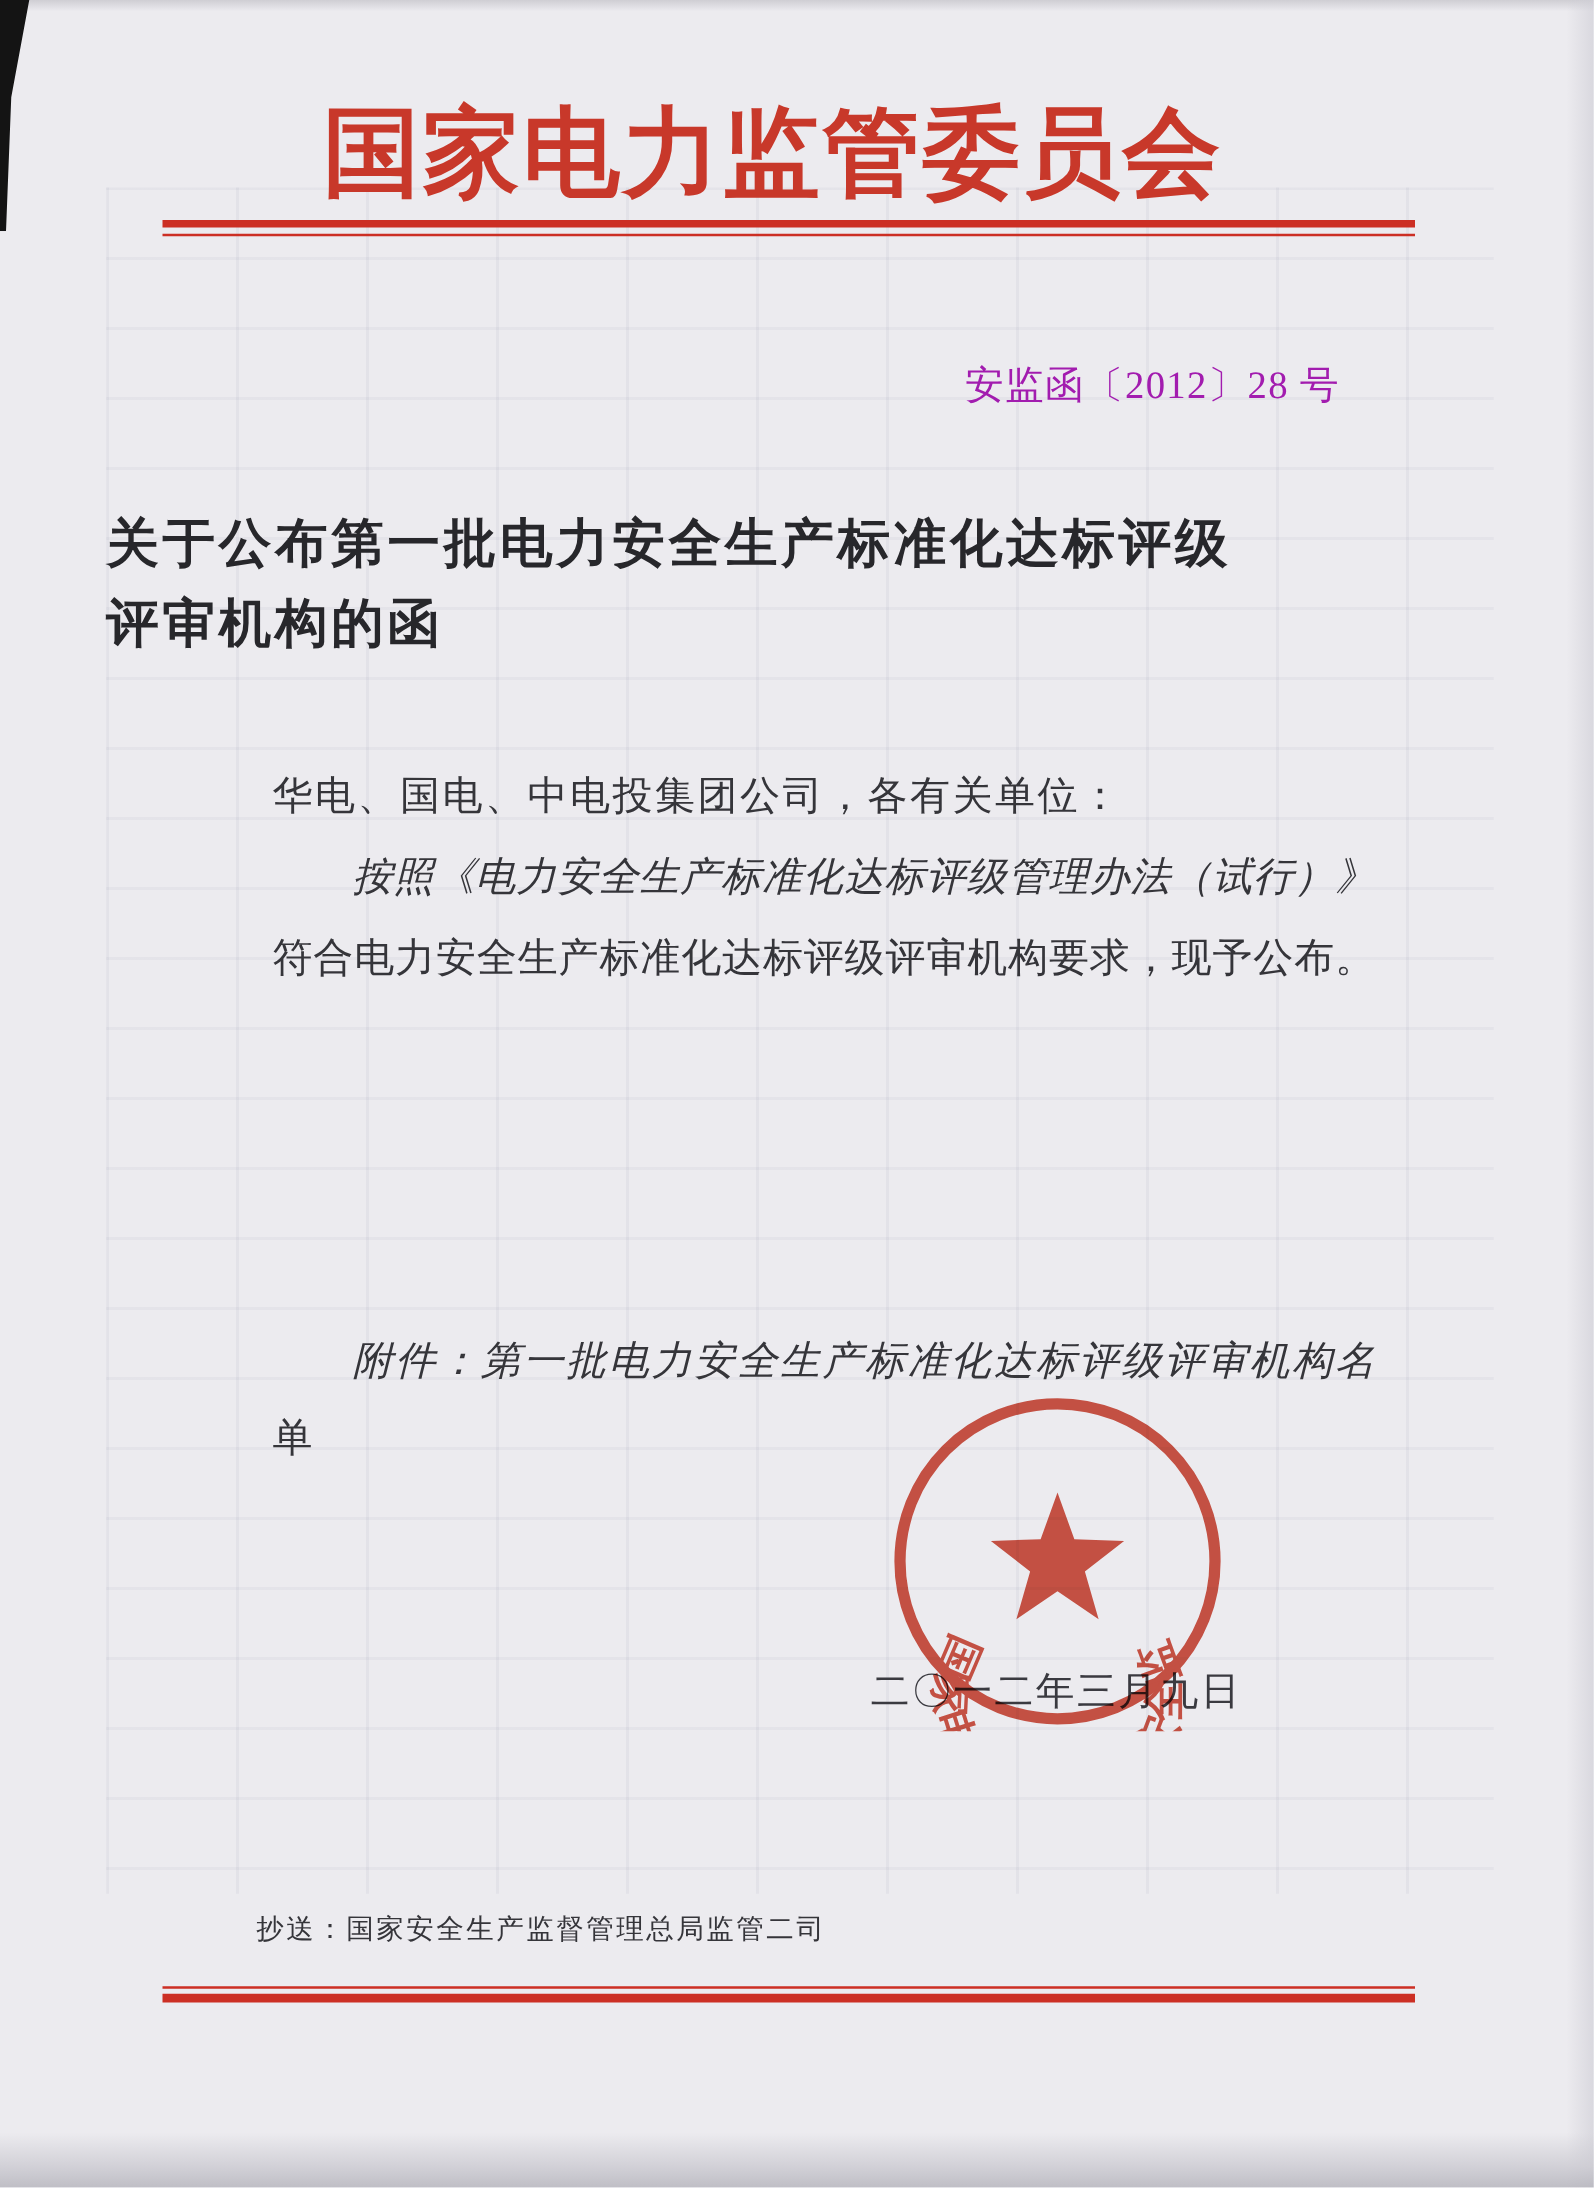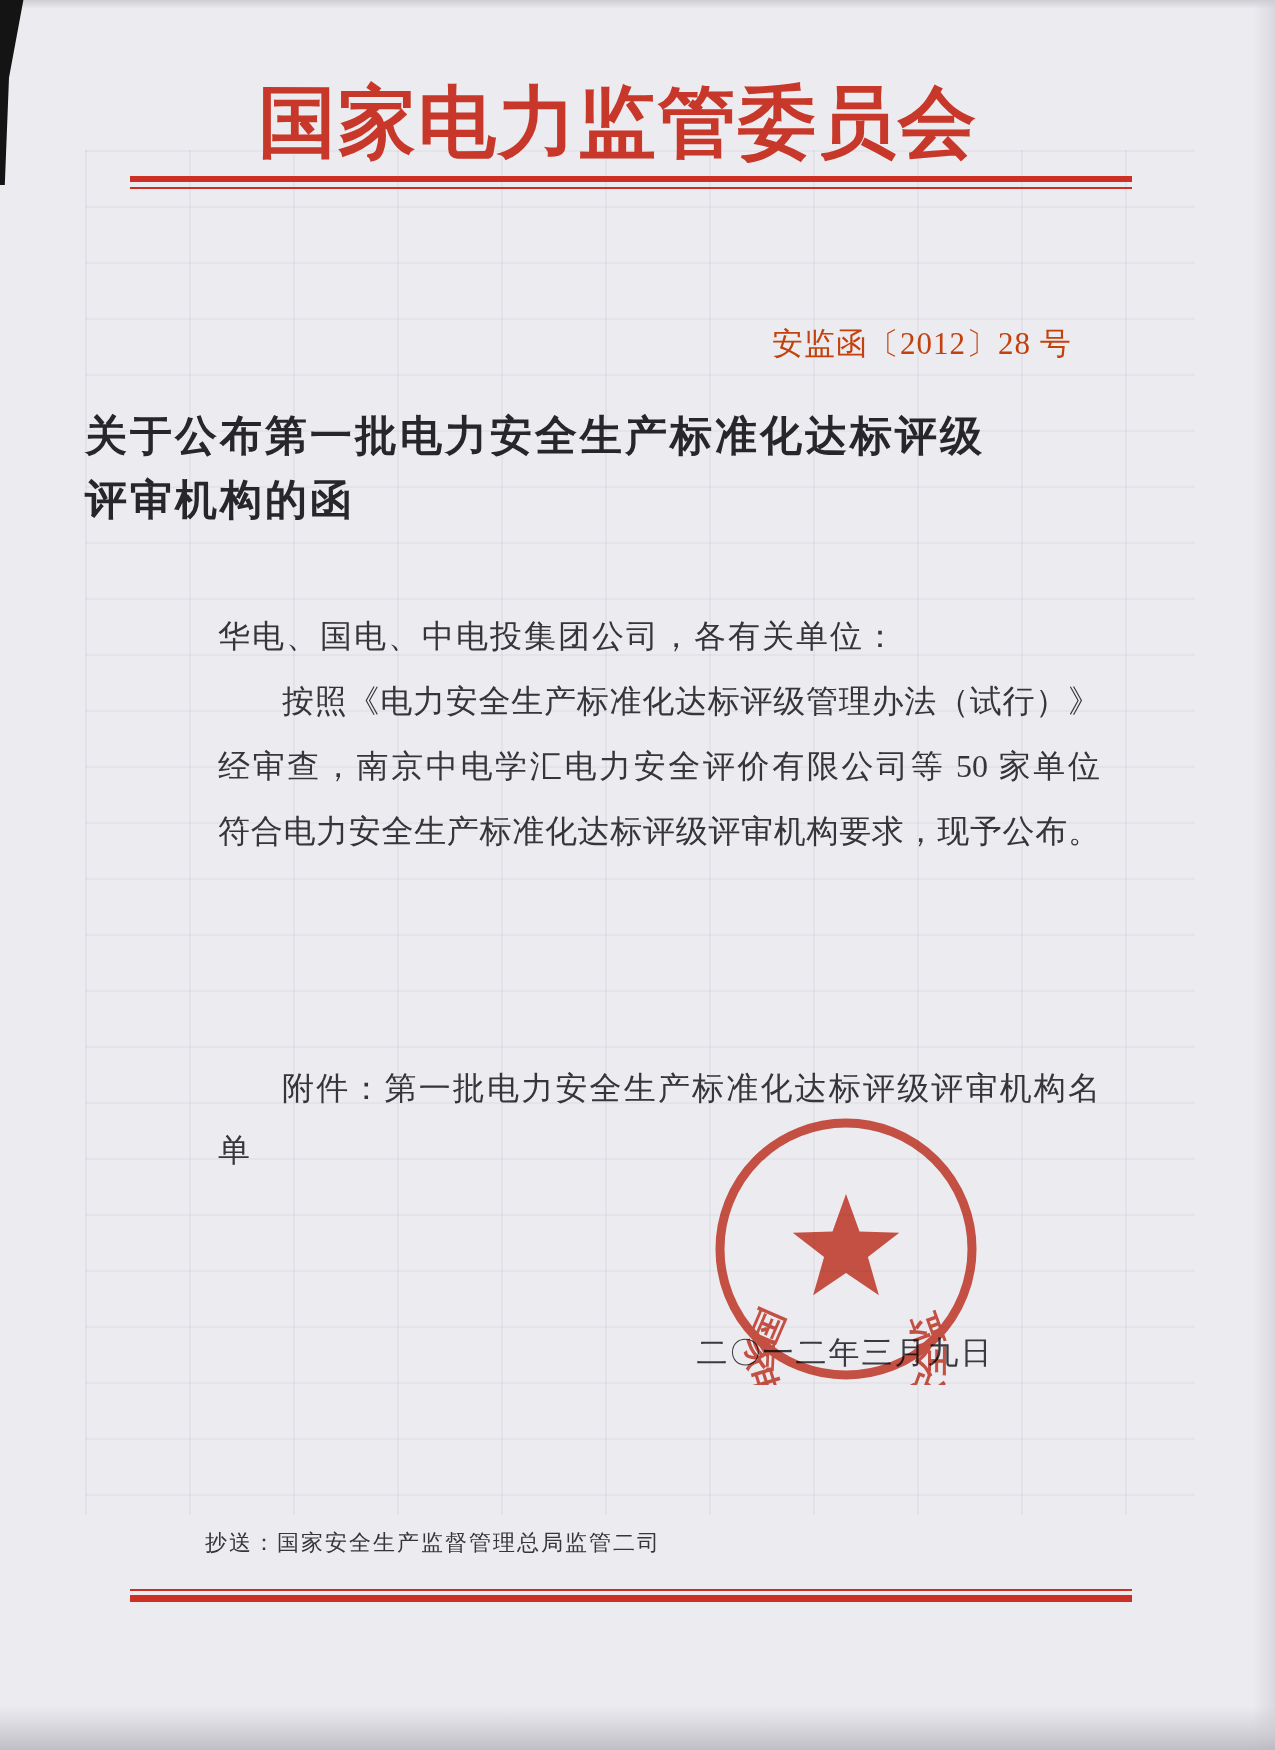--- a/index.html
+++ b/index.html
@@ -36,39 +36,39 @@
   .org-name{
     position:absolute;top:76px;left:0;width:1180px;text-align:center;
     font-size:78px;font-weight:700;letter-spacing:2px;color:var(--header-red);
     line-height:94px;white-space:nowrap;margin-left:28px;
   }
   .rule{position:absolute;left:130px;width:1002px;background:var(--rule-red);}
   .rule-a{top:176px;height:6px;}
   .rule-b{top:187px;height:2px;}
   .doc-number{
     position:absolute;top:287px;left:772px;font-size:31px;letter-spacing:1px;
-    color:#c2410c;white-space:nowrap;margin-top:36px;
+    color:#a21caf;white-space:nowrap;
   }
   
   .title-block{
     position:absolute;top:404px;left:85px;width:1125px;text-align:left;
     font-size:42px;font-weight:700;color:#27272b;line-height:64px;letter-spacing:3px;
   }
   
   .body-block{
     position:absolute;left:218px;top:604px;width:882px;
     font-size:32px;line-height:65px;color:var(--text-ink);
   }
   .attach-block{
     position:absolute;left:218px;top:1057px;width:882px;
     font-size:32px;line-height:62px;color:var(--text-ink);
   }
   .line{letter-spacing:2px;}
   .line.j{text-align:justify;text-align-last:justify;letter-spacing:0;}
-  .line.ind{text-indent:64px;}
+  .line.ind{text-indent:64px;font-style:italic;}
   
   .date-line{
     position:absolute;left:690px;top:1332px;width:310px;text-align:center;
     font-size:31px;letter-spacing:2px;color:#3a3a40;
   }
   .seal{
     position:absolute;left:710px;top:1113px;width:272px;height:272px;
     color:var(--seal-red);mix-blend-mode:multiply;opacity:.9;
   }
   
@@ -94,21 +94,20 @@
 <div class="doc-number">安监函〔2012〕28 号</div>
 
 <div class="title-block">
   <div>关于公布第一批电力安全生产标准化达标评级</div>
   <div>评审机构的函</div>
 </div>
 
 <div class="body-block">
   <div class="line">华电、国电、中电投集团公司，各有关单位：</div>
   <div class="line j ind">按照《电力安全生产标准化达标评级管理办法（试行）》</div>
-  <div class="line j">经审查，南京中电学汇电力安全评价有限公司等 50 家单位</div>
   <div class="line j">符合电力安全生产标准化达标评级评审机构要求，现予公布。</div>
 </div>
 
 <div class="attach-block">
   <div class="line j ind">附件：第一批电力安全生产标准化达标评级评审机构名</div>
   <div class="line">单</div>
 </div>
 
 <div class="date-line">二〇一二年三月九日</div>
 

